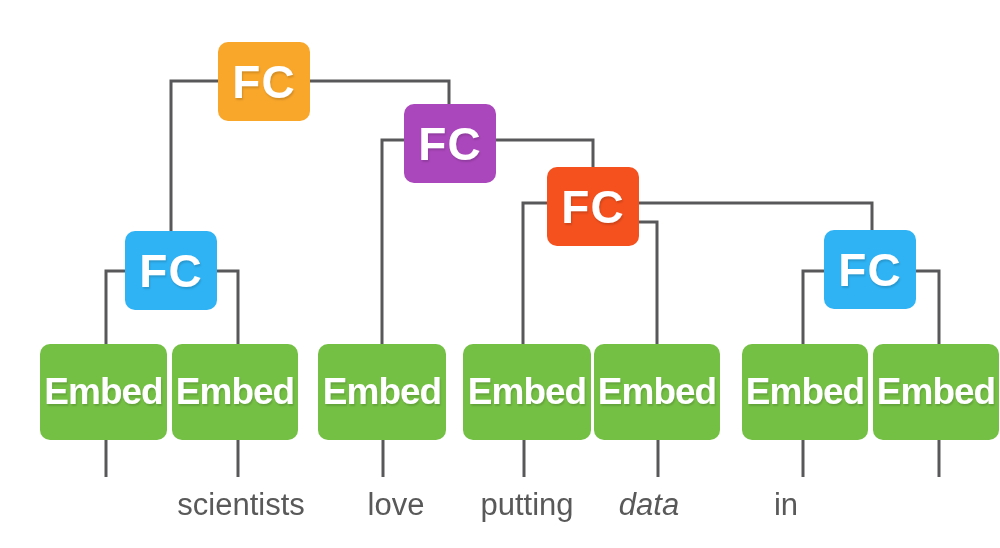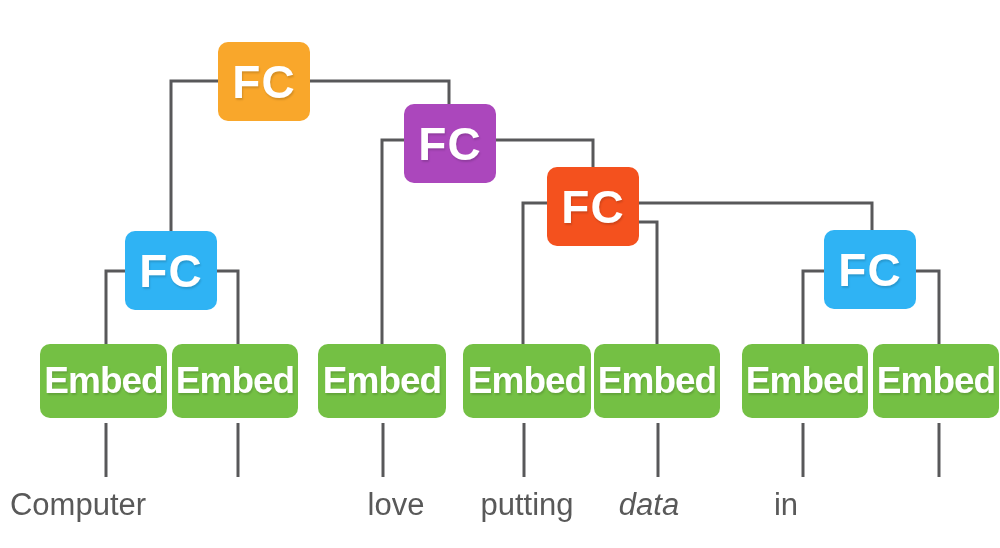--- a/index.html
+++ b/index.html
@@ -19,21 +19,21 @@
     color:#fff;font-weight:bold;text-align:center;border-radius:10px;
   }
   .node .lbl{text-shadow:1px 2px 2px rgba(0,0,0,0.15);}
   .fc{width:92px;height:79px;font-size:46px;letter-spacing:1px;}
   .fc-root{background:var(--fc-root);left:218px;top:42px;}
   .fc-mid{background:var(--fc-mid);left:404px;top:104px;}
   .fc-lower{background:var(--fc-lower);left:547px;top:167px;}
   .fc-pair{background:var(--fc-pair);}
   .fc-pair-left{left:125px;top:231px;}
   .fc-pair-right{left:824px;top:230px;}
-  .embed{background:var(--embed);top:344px;height:74px;font-size:37px;letter-spacing:-1px;}
+  .embed{background:var(--embed);top:344px;height:96px;font-size:37px;letter-spacing:-1px;}
   .word{
     position:absolute;z-index:2;top:487px;transform:translateX(-50%);
     color:var(--word-text);font-size:31px;white-space:nowrap;
   }
 </style>
 </head>
 <body>
 
 <div class="canvas">
 
@@ -95,19 +95,19 @@
   <div class="node embed" style="left:594px;width:126px;">
     <span class="lbl">Embed</span>
   </div>
   <div class="node embed" style="left:742px;width:126px;">
     <span class="lbl">Embed</span>
   </div>
   <div class="node embed" style="left:873px;width:126px;">
     <span class="lbl">Embed</span>
   </div>
 
-  <div class="word" style="left:78px;">Computer</div>
+  <div class="word" style="left:241px;">scientists</div>
   <div class="word" style="left:396px;">love</div>
   <div class="word" style="left:527px;text-align:right;">putting</div>
   <div class="word" style="left:649px;font-style:italic;">data</div>
   <div class="word" style="left:786px;">in</div>
 
 </div>
 
 </body></html>

